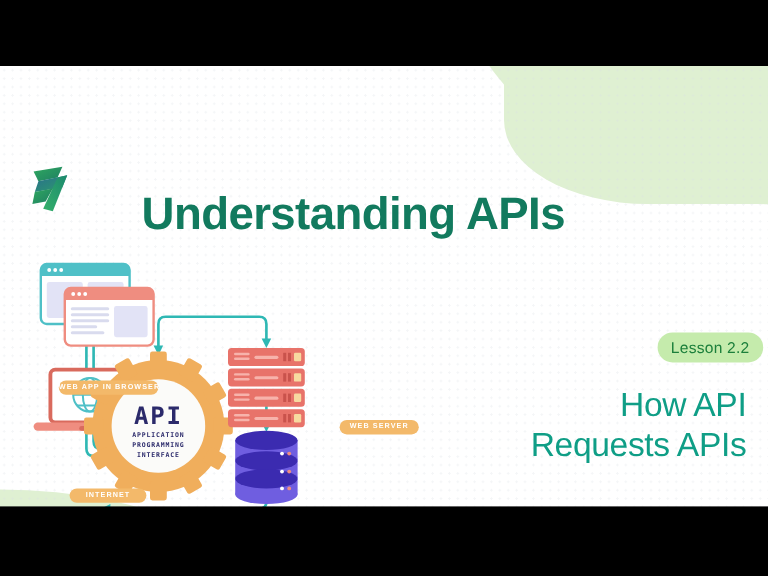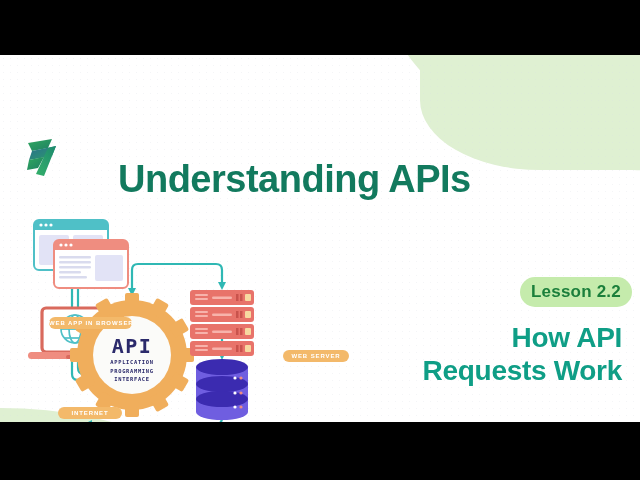--- a/index.html
+++ b/index.html
@@ -25,24 +25,24 @@
         background-size:7px 7px;opacity:.30;}
 
   
   #logo{position:absolute;left:22px;top:80px;width:42px;height:44px;}
 
   
   #title{position:absolute;left:118px;top:103px;font-size:38px;font-weight:bold;color:#127a5e;
          letter-spacing:-0.5px;white-space:nowrap;}
 
   
-  #lesson-badge{position:absolute;left:520px;top:222px;background:#c5ebac;color:#1b7f3b;
-        font-size:17px;font-weight:bold;padding:5px 11px;border-radius:20px;letter-spacing:.2px;}
+  #lesson-badge{position:absolute;left:548px;top:222px;background:#c5ebac;color:#1b7f3b;
+        font-size:13px;font-weight:normal;padding:5px 11px;border-radius:20px;letter-spacing:.2px;}
   #subtitle{position:absolute;left:360px;top:266px;width:262px;text-align:right;color:#0f9e86;
-        font-size:28px;font-weight:bold;line-height:1.18;letter-spacing:-0.3px;}
+        font-size:28px;font-weight:normal;line-height:1.18;letter-spacing:-0.3px;}
 
   
   #diagram{position:absolute;left:20px;top:157px;width:340px;height:220px;}
   #diagram svg{display:block;}
 
   .lbl{position:absolute;background:#f3b96a;color:#fff;font-size:6px;font-weight:bold;
        letter-spacing:.9px;border-radius:9px;text-align:center;padding:3px 0;white-space:nowrap;}
   #lbl-web{left:49px;top:262px;width:83px;}
   #lbl-net{left:58px;top:352px;width:64px;}
   #lbl-srv{left:283px;top:295px;width:66px;}
@@ -82,21 +82,21 @@
       <path d="M26 13 L34 11 L22 41 L14 39 Z" fill="url(#lg3)"></path>
       <path d="M7 25 L22 22 L16 33 L5 35 Z" fill="url(#lg1)"></path>
     </svg>
 
     <div id="title">Understanding APIs</div>
 
     <div id="lesson-badge">Lesson 2.2</div>
 
     <div id="subtitle">
       <div>How API</div>
-      <div>Requests Work</div>
+      <div>Requests APIs</div>
     </div>
 
     <div id="diagram">
       <svg width="340" height="220" viewBox="0 0 340 220">
 
         <g fill="none" stroke="#2fb8b4" stroke-width="2.2">
 
           <path d="M112 78 L112 58 Q112 52 118 52 L196 52 Q202 52 202 58 L202 72"></path>
 
           <path d="M52 68 L52 96"></path>

